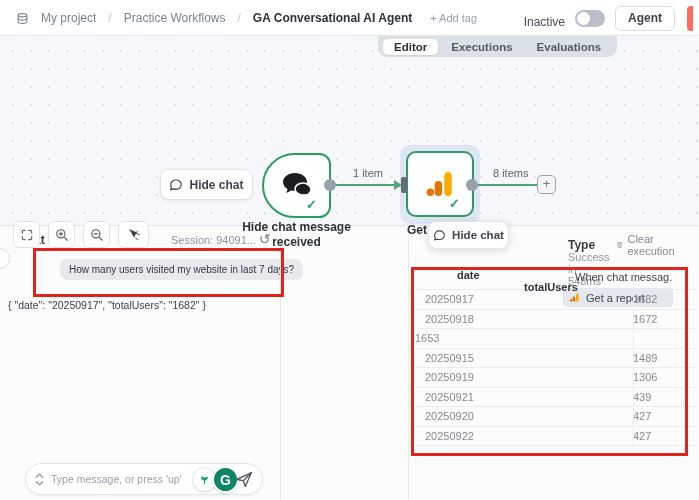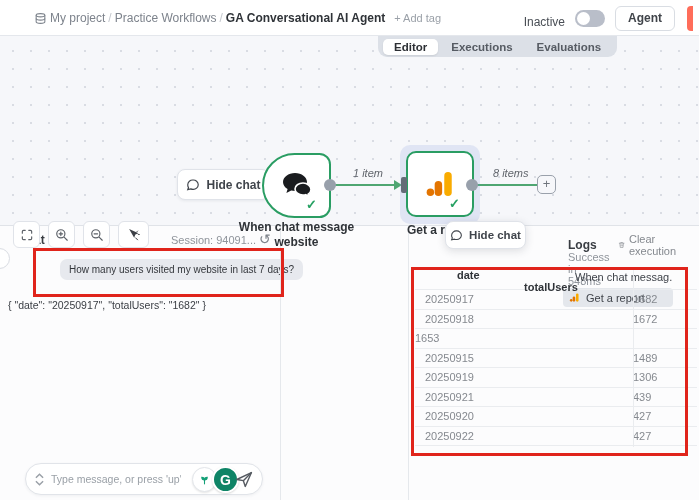--- a/index.html
+++ b/index.html
@@ -1,62 +1,62 @@
 <!DOCTYPE html>
 <html><head>
 <meta charset="utf-8">
 <style>
   * { margin:0; padding:0; box-sizing:border-box; }
   body { font-family:"Liberation Sans", sans-serif; background:#fff; }
   #app { position:relative; width:699px; height:500px; overflow:hidden; background:#fff; font-size:11px; color:#32363c; }
 
   
   .topbar { position:absolute; left:0; top:0; width:699px; height:36px; background:#fff; border-bottom:1px solid #e4e7ec; z-index:30; }
-  .breadcrumb { position:absolute; left:34px; top:0; height:36px; display:flex; align-items:center; gap:3px; font-size:12px; color:#7d838c; }
+  .breadcrumb { position:absolute; left:16px; top:0; height:36px; display:flex; align-items:center; gap:12px; font-size:12px; color:#7d838c; }
   .breadcrumb .current { color:#2f3338; font-weight:600; }
   .breadcrumb .sep { color:#c3c7cd; }
   .addtag { font-size:11px; color:#9aa0a8; margin-left:6px; }
   .topbar-right { position:absolute; right:6px; top:0; height:36px; display:flex; align-items:center; gap:10px; }
   .status-label { font-size:12px; color:#494e55;margin-top:8px; }
   .toggle { width:30px; height:17px; border-radius:9px; background:#b9bec9; position:relative; cursor:pointer; }
   .toggle .knob { position:absolute; left:2px; top:2px; width:13px; height:13px; border-radius:50%; background:#fff; }
   .share-btn { height:25px; padding:0 12px; background:#fff; border:1px solid #d9dde3; border-radius:6px; font-size:12px; color:#40444a; font-weight:600; cursor:pointer; }
   .save-sliver { width:6px; height:25px; background:#ff6d5a; border-radius:4px 0 0 4px; margin-left:2px; }
 
   
   .tabbar { position:absolute; left:378px; top:36px; height:21px; background:#dce0e7; border-radius:0 0 9px 9px; display:flex; align-items:center; padding:0 5px; gap:2px; z-index:31; }
   .tab { font-size:11.5px; color:#565b63; padding:2px 11px; border-radius:5px; cursor:pointer; white-space:nowrap;font-weight:bold; }
   .tab.active { background:#fff; color:#2c2f34; font-weight:600; box-shadow:0 1px 2px rgba(0,0,0,.08); }
 
   
   .canvas { position:absolute; left:0; top:36px; width:699px; height:189px; background:#f6f7fa;
     background-image:radial-gradient(#d9dce3 1px, transparent 1.2px); background-size:18px 18px; background-position:4px 6px; }
   .btn-card { position:absolute; background:#fff; border:1px solid #e0e3e9; border-radius:8px; box-shadow:0 1px 3px rgba(40,45,60,.08);
-    display:flex; align-items:center; justify-content:center; gap:6px; font-size:12px; font-weight:600; color:#40454c; cursor:pointer;margin-left:17px; }
+    display:flex; align-items:center; justify-content:center; gap:6px; font-size:12px; font-weight:600; color:#40454c; cursor:pointer; }
   .hide-chat-btn { left:160px; top:133px; width:93px; height:31px; }
   .hide-chat-tip { left:428px; top:185px; width:81px; height:28px; z-index:6; box-shadow:0 2px 8px rgba(40,45,60,.15); font-size:11.5px; }
 
   .trigger-node { position:absolute; left:262px; top:117px; width:69px; height:65px; background:#fff; border:2px solid #2a9d63;
     border-radius:34px 12px 12px 34px; display:flex; align-items:center; justify-content:center; cursor:pointer; z-index:3; }
   .selection-box { position:absolute; left:400px; top:109px; width:80px; height:79px; background:rgba(125,152,214,.18); border-radius:10px; z-index:2; }
   .report-node { position:absolute; left:406px; top:115px; width:68px; height:66px; background:#fff; border:2px solid #2a9d63;
     border-radius:10px; display:flex; align-items:center; justify-content:center; cursor:pointer; z-index:3; }
   .node-check { position:absolute; font-size:13px; font-weight:bold; color:#27a163; text-shadow:0 0 2px #fff; z-index:4; }
   .check-trigger { left:306px; top:161px; }
   .check-report { left:449px; top:160px; }
   .out-dot { position:absolute; width:12px; height:12px; border-radius:50%; background:#98a0ab; z-index:4; }
   .dot-trigger { left:324px; top:143px; }
   .dot-report { left:466px; top:143px; }
   .in-handle { position:absolute; left:401px; top:141px; width:6px; height:16px; background:#646c78; border-radius:2px; z-index:4; }
   .edge { position:absolute; height:2px; background:#4fa672; top:148px; z-index:1; }
   .edge1 { left:330px; width:68px; }
   .edge2 { left:472px; width:66px; }
   .edge-arrow { position:absolute; top:144px; width:0; height:0; border-top:5px solid transparent; border-bottom:5px solid transparent; border-left:8px solid #4fa672; z-index:2; }
   .arrow1 { left:394px; }
-  .edge-label { position:absolute; top:131px; font-size:11px; color:#60656c; z-index:2; white-space:nowrap;font-style:italic; }
+  .edge-label { position:absolute; top:131px; font-size:11px; color:#60656c; z-index:2; white-space:nowrap; }
   .elabel1 { left:353px; }
   .elabel2 { left:493px; }
   .plus-btn { position:absolute; left:537px; top:139px; width:19px; height:19px; background:#f6f7fa; border:1.6px solid #9aa1ab; border-radius:5px;
     color:#6e747c; font-size:13px; line-height:15px; text-align:center; cursor:pointer; z-index:3; }
   .node-label { position:absolute; font-size:12px; font-weight:700; color:#2f3338; text-align:center; z-index:5; }
   .label-trigger { left:231px; top:184px; width:131px; line-height:1.25; }
   .label-report { left:404px; top:187px; width:74px; white-space:nowrap; overflow:hidden; }
 
   .canvas-controls { position:absolute; left:13px; top:185px; display:flex; gap:8px; z-index:5; }
   .ctrl-btn { width:27px; height:27px; background:#fff; border:1px solid #e0e3e9; border-radius:6px; display:flex; align-items:center; justify-content:center; cursor:pointer; }
@@ -181,21 +181,21 @@
           <rect x="15.2" y="3" width="5.6" height="18" rx="2.8" fill="#f9ab00"></rect>
           <rect x="8" y="9.8" width="5.6" height="11.2" rx="2.8" fill="#e37400"></rect>
           <circle cx="4.8" cy="18.2" r="2.8" fill="#e37400"></circle>
         </svg>
       </span>
     </div>
     <div class="in-handle"></div>
     <div class="out-dot dot-report"></div>
     <div class="node-check check-report">✓</div>
 
-    <div class="node-label label-trigger">When chat message website</div>
+    <div class="node-label label-trigger">Hide chat message received</div>
     <div class="node-label label-report">Get a report</div>
 
     <div class="btn-card hide-chat-tip">
       <span>
         <svg width="13" height="13" viewBox="0 0 24 24" fill="none" stroke="#40454c" stroke-width="2">
           <path d="M21 11.5a8.4 8.4 0 0 1-9 8 9.6 9.6 0 0 1-3.8-.8L3 20l1.3-3.6A8 8 0 0 1 3 11.5a8.4 8.4 0 0 1 9-8 8.4 8.4 0 0 1 9 8z"></path>
         </svg>
       </span>
       <span>Hide chat</span>
     </div>
@@ -264,21 +264,21 @@
               <path d="M10.5 12.5L21 2"></path>
           </svg>
         </div>
       </div>
     </div>
 
     <div class="vdiv vdiv1"></div>
 
     <div style="position:absolute;left:280px;top:0;width:128px;height:275px;">
       <div class="logs-header">
-        <span class="panel-title">Logs</span>
+        <span class="panel-title">Type</span>
         <span class="clear-exec">
           <svg width="11" height="12" viewBox="0 0 24 24" fill="none" stroke="#85898f" stroke-width="2">
               <path d="M3 6h18M9 6V4h6v2M6 6l1.5 14h9L18 6M10 10v6M14 10v6"></path>
             </svg>
           <span>Clear execution</span>
         </span>
       </div>
       <div class="logs-summary gray-sm">Success in 548ms</div>
 
       <div class="log-item li1">

